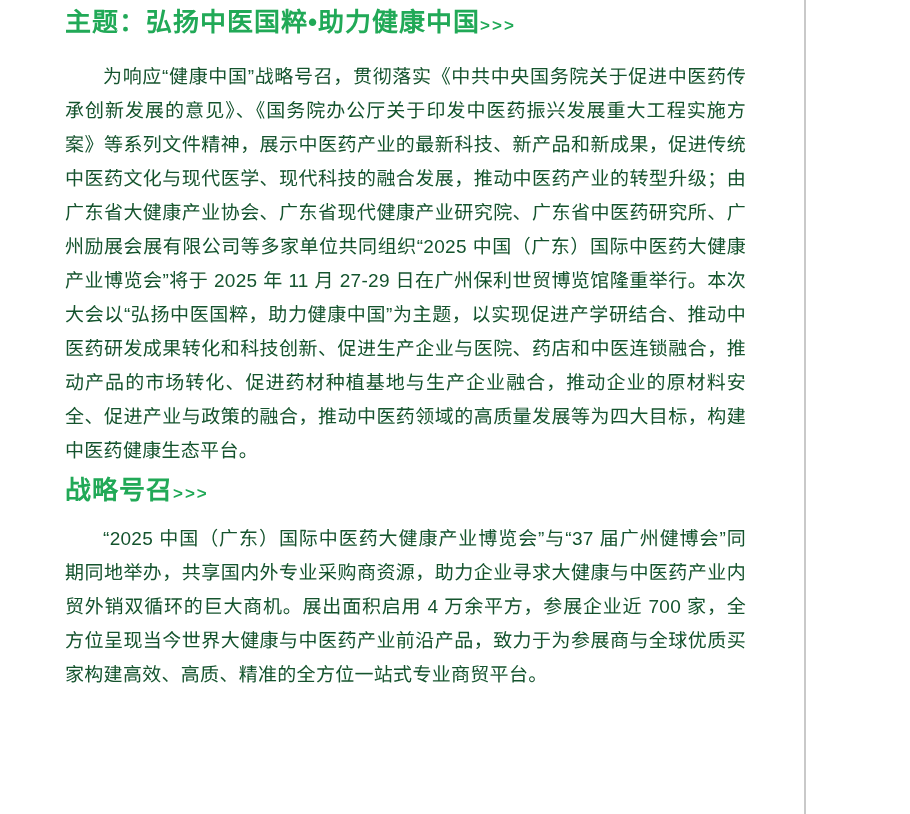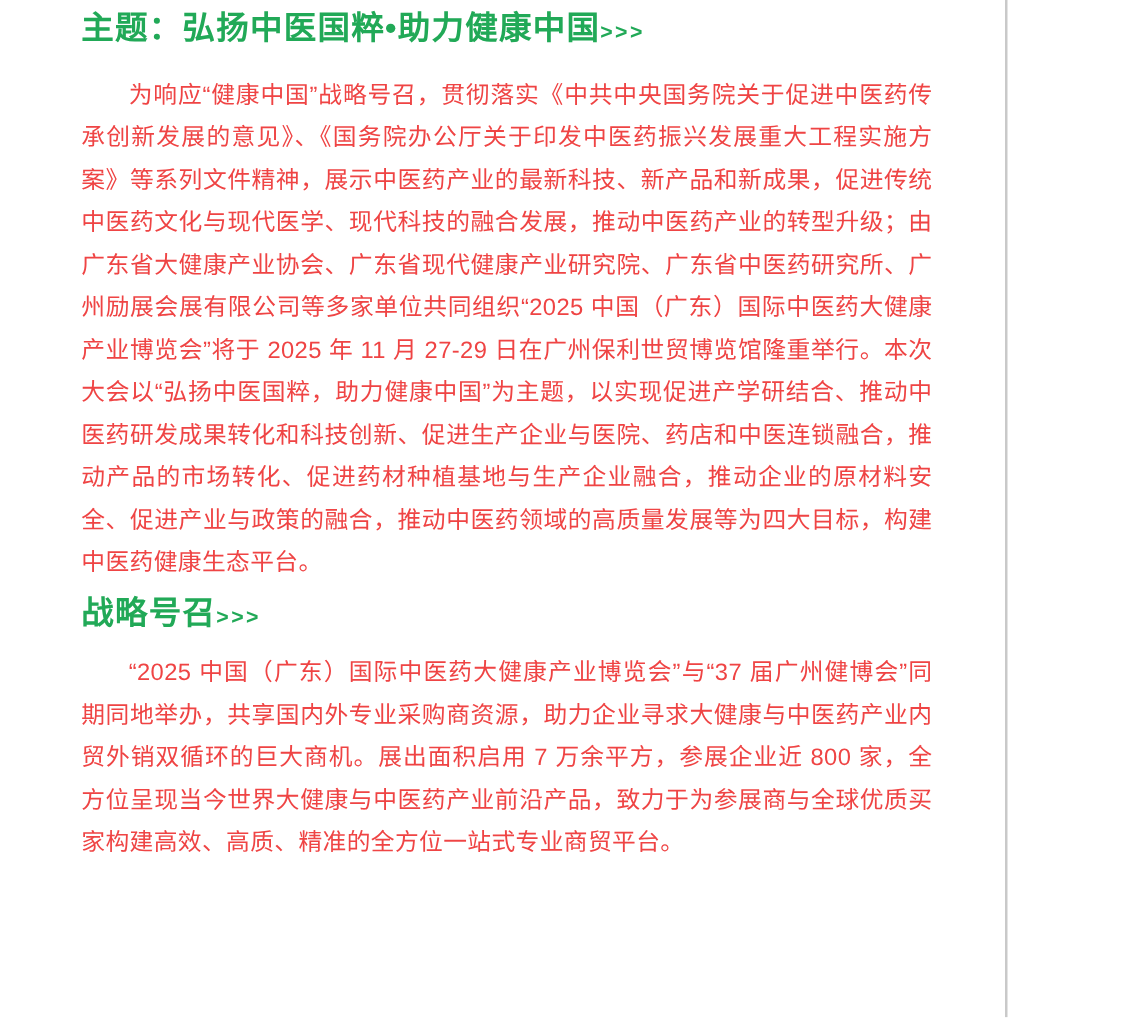--- a/index.html
+++ b/index.html
@@ -43,21 +43,21 @@
     font-size: 17px;
     font-weight: bold;
     letter-spacing: 2px;
     color: #21a957;
   }
   .heading-theme { margin-bottom: 18px; }
   .heading-intro { margin-top: 6px; margin-bottom: 12px; }
   p.body-para {
     margin: 0;
     padding: 0;
-    color: #ef4444;
+    color: #14532d;
     font-size: 19px;
     line-height: 34px;
     text-align: justify;
     text-justify: inter-ideograph;
     text-indent: 2em;
     letter-spacing: 0.3px;
   }
   p.body-para + p.body-para { margin-top: 2px; }
 </style>
 </head>
@@ -70,18 +70,18 @@
 
     <section>
       <h1 class="section-heading heading-theme"><span>主题：弘扬中医国粹•助力健康中国</span><span class="heading-arrows">&gt;&gt;&gt;</span></h1>
 
       <p class="body-para">为响应“健康中国”战略号召，贯彻落实《中共中央国务院关于促进中医药传承创新发展的意见》、《国务院办公厅关于印发中医药振兴发展重大工程实施方案》等系列文件精神，展示中医药产业的最新科技、新产品和新成果，促进传统中医药文化与现代医学、现代科技的融合发展，推动中医药产业的转型升级；由广东省大健康产业协会、广东省现代健康产业研究院、广东省中医药研究所、广州励展会展有限公司等多家单位共同组织“2025 中国（广东）国际中医药大健康产业博览会”将于 2025 年 11 月 27-29 日在广州保利世贸博览馆隆重举行。本次大会以“弘扬中医国粹，助力健康中国”为主题，以实现促进产学研结合、推动中医药研发成果转化和科技创新、促进生产企业与医院、药店和中医连锁融合，推动产品的市场转化、促进药材种植基地与生产企业融合，推动企业的原材料安全、促进产业与政策的融合，推动中医药领域的高质量发展等为四大目标，构建中医药健康生态平台。</p>
     </section>
 
     <section>
       <h2 class="section-heading heading-intro"><span>战略号召</span><span class="heading-arrows">&gt;&gt;&gt;</span></h2>
 
-      <p class="body-para">“2025 中国（广东）国际中医药大健康产业博览会”与“37 届广州健博会”同期同地举办，共享国内外专业采购商资源，助力企业寻求大健康与中医药产业内贸外销双循环的巨大商机。展出面积启用 7 万余平方，参展企业近 800 家，全方位呈现当今世界大健康与中医药产业前沿产品，致力于为参展商与全球优质买家构建高效、高质、精准的全方位一站式专业商贸平台。</p>
+      <p class="body-para">“2025 中国（广东）国际中医药大健康产业博览会”与“37 届广州健博会”同期同地举办，共享国内外专业采购商资源，助力企业寻求大健康与中医药产业内贸外销双循环的巨大商机。展出面积启用 4 万余平方，参展企业近 700 家，全方位呈现当今世界大健康与中医药产业前沿产品，致力于为参展商与全球优质买家构建高效、高质、精准的全方位一站式专业商贸平台。</p>
 
     </section>
 
   </div>
 </div>
 
 </body></html>

